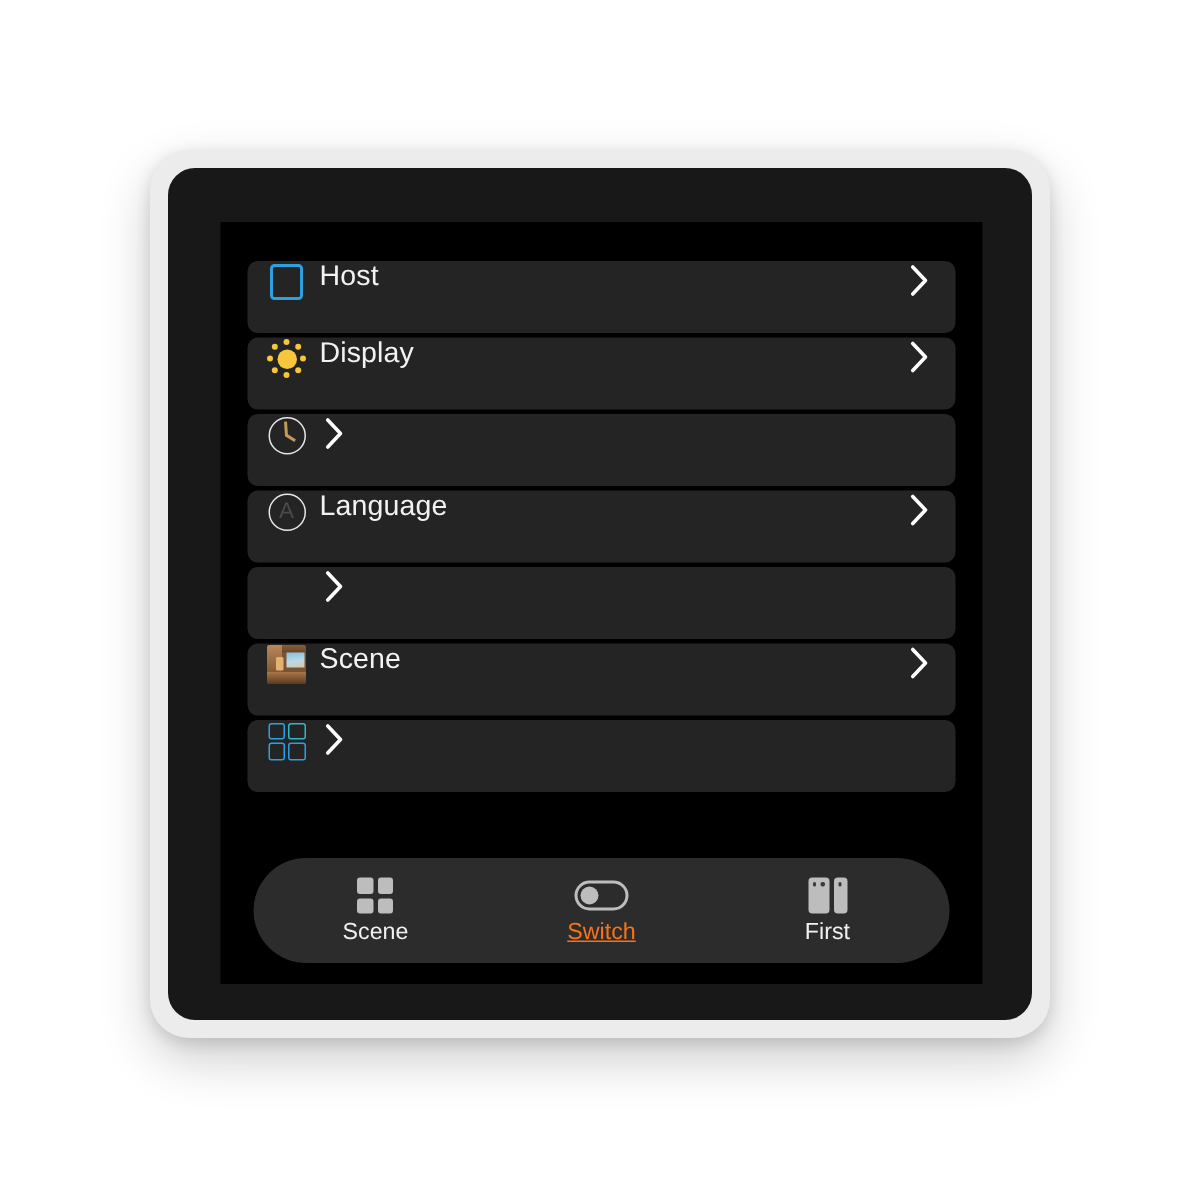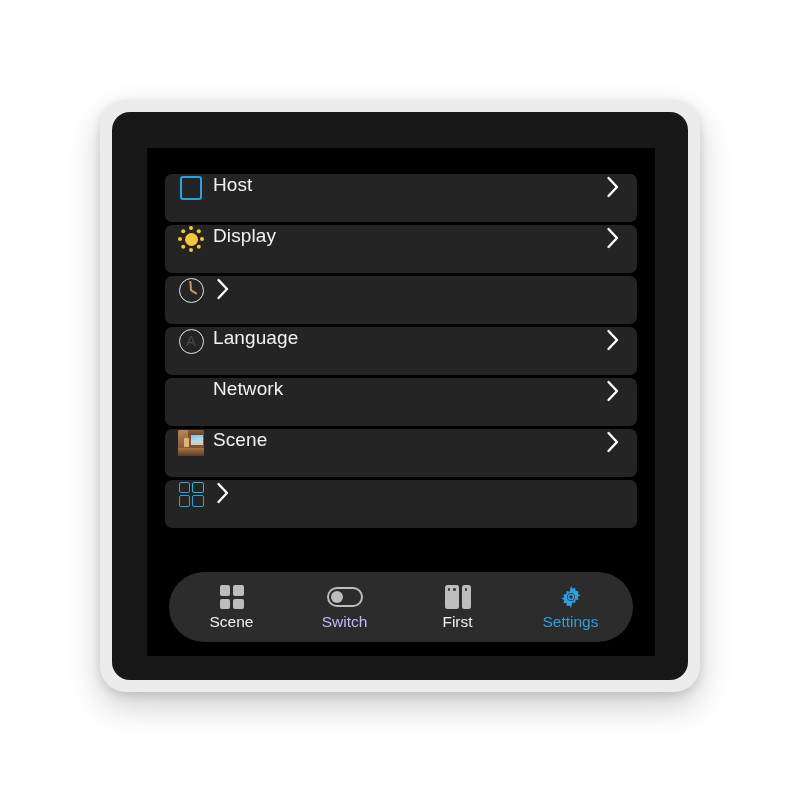--- a/index.html
+++ b/index.html
@@ -291,21 +291,22 @@
     display: flex;
     align-items: center;
     justify-content: center;
   }
   .nav-label {
     font-size: 15.5px;
     line-height: 1;
     color: #f0f0f0;
   }
   .nav-label.dim {
-    color: #c4b5fd;
+    color: #f97316;
+    text-decoration: underline;
   }
   .nav-label.active {
     color: #2f9fe0;
   }
 
   
   .nav-grid4 {
     width: 24px;
     height: 24px;
     display: grid;
@@ -441,21 +442,20 @@
         <div class="row-label">Language</div>
         <div class="chevron">
           <svg width="14" height="22" viewBox="0 0 14 22" fill="none" xmlns="http://www.w3.org/2000/svg">
             <path d="M2.5 2 L11 11 L2.5 20" stroke="#ffffff" stroke-width="2.4" stroke-linecap="round" stroke-linejoin="round"></path>
           </svg>
         </div>
       </div>
 
       <div class="settings-row">
         <div class="row-icon empty"></div>
-        <div class="row-label">Network</div>
         <div class="chevron">
           <svg width="14" height="22" viewBox="0 0 14 22" fill="none" xmlns="http://www.w3.org/2000/svg">
             <path d="M2.5 2 L11 11 L2.5 20" stroke="#ffffff" stroke-width="2.4" stroke-linecap="round" stroke-linejoin="round"></path>
           </svg>
         </div>
       </div>
 
       <div class="settings-row">
         <div class="row-icon">
           <div class="icon-scene-photo">
@@ -525,27 +525,17 @@
                 <span class="dot b"></span>
               </div>
             <div class="panel narrow">
                 <span class="dot a"></span>
               </div>
           </div>
         </div>
         <div class="nav-label">First</div>
       </div>
 
-      <div class="nav-item">
-        <div class="nav-icon">
-          <svg class="nav-gear" viewBox="0 0 24 24" xmlns="http://www.w3.org/2000/svg">
-            <path fill="#2f9fe0" d="M12 1.8l1.25 2.4 2.63-.62.38 2.67 2.67.38-.62 2.63 2.4 1.25-2.4 1.25.62 2.63-2.67.38-.38 2.67-2.63-.62L12 22.2l-1.25-2.4-2.63.62-.38-2.67-2.67-.38.62-2.63L3.29 13.5l2.4-1.25-.62-2.63 2.67-.38.38-2.67 2.63.62L12 1.8z"></path>
-            <circle cx="12" cy="12" r="3.6" fill="#2c2c2c"></circle>
-            <circle cx="12" cy="12" r="2.3" fill="none" stroke="#2f9fe0" stroke-width="1.5"></circle>
-          </svg>
-        </div>
-        <div class="nav-label active">Settings</div>
-      </div>
 
     </div>
 
   </div>
 </div>
 
 </body></html>

